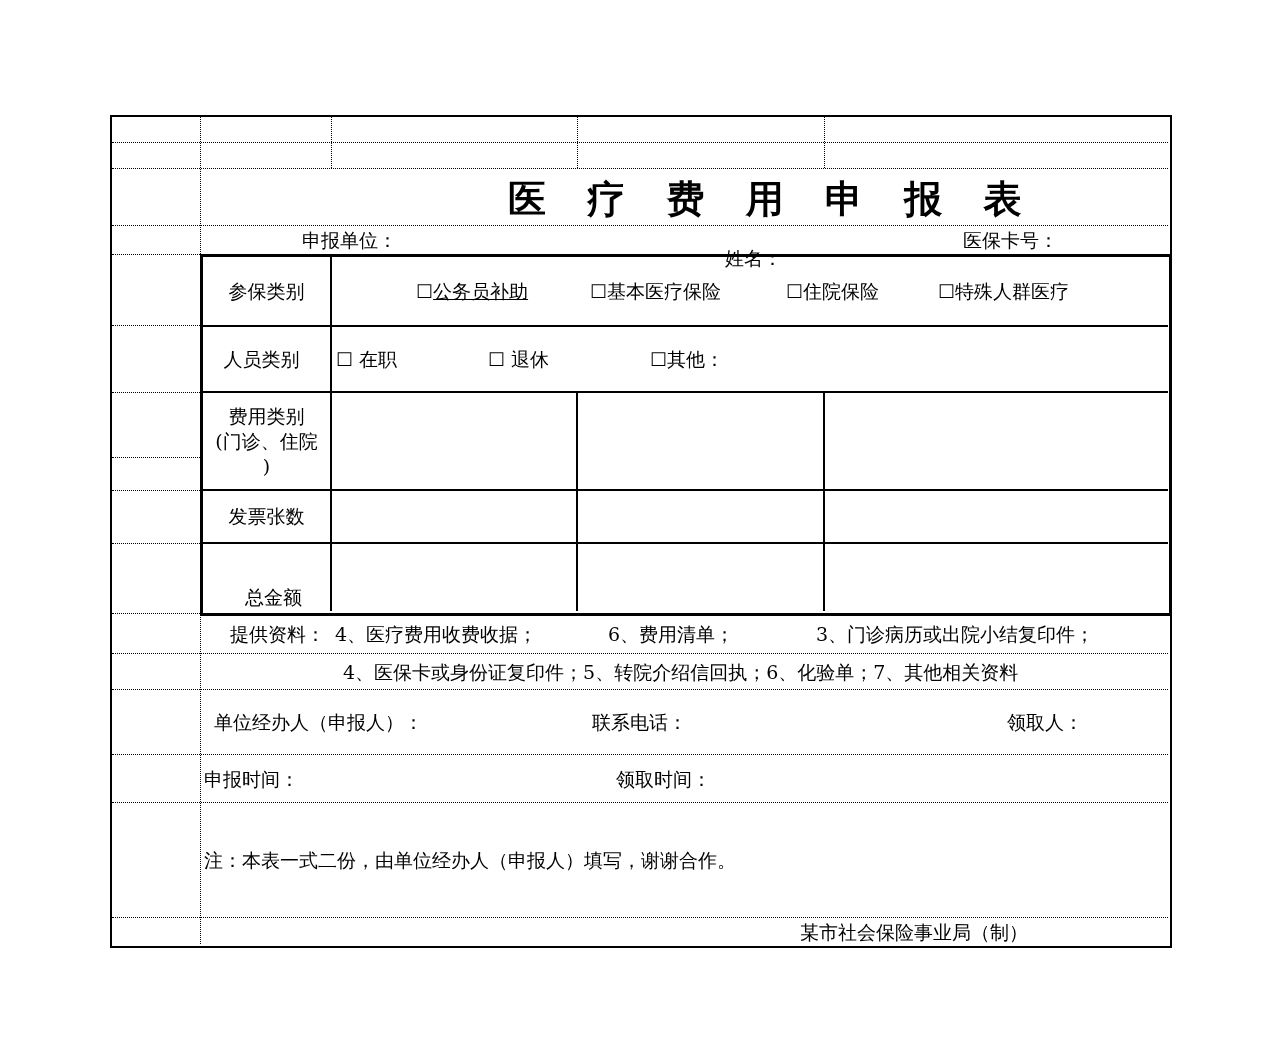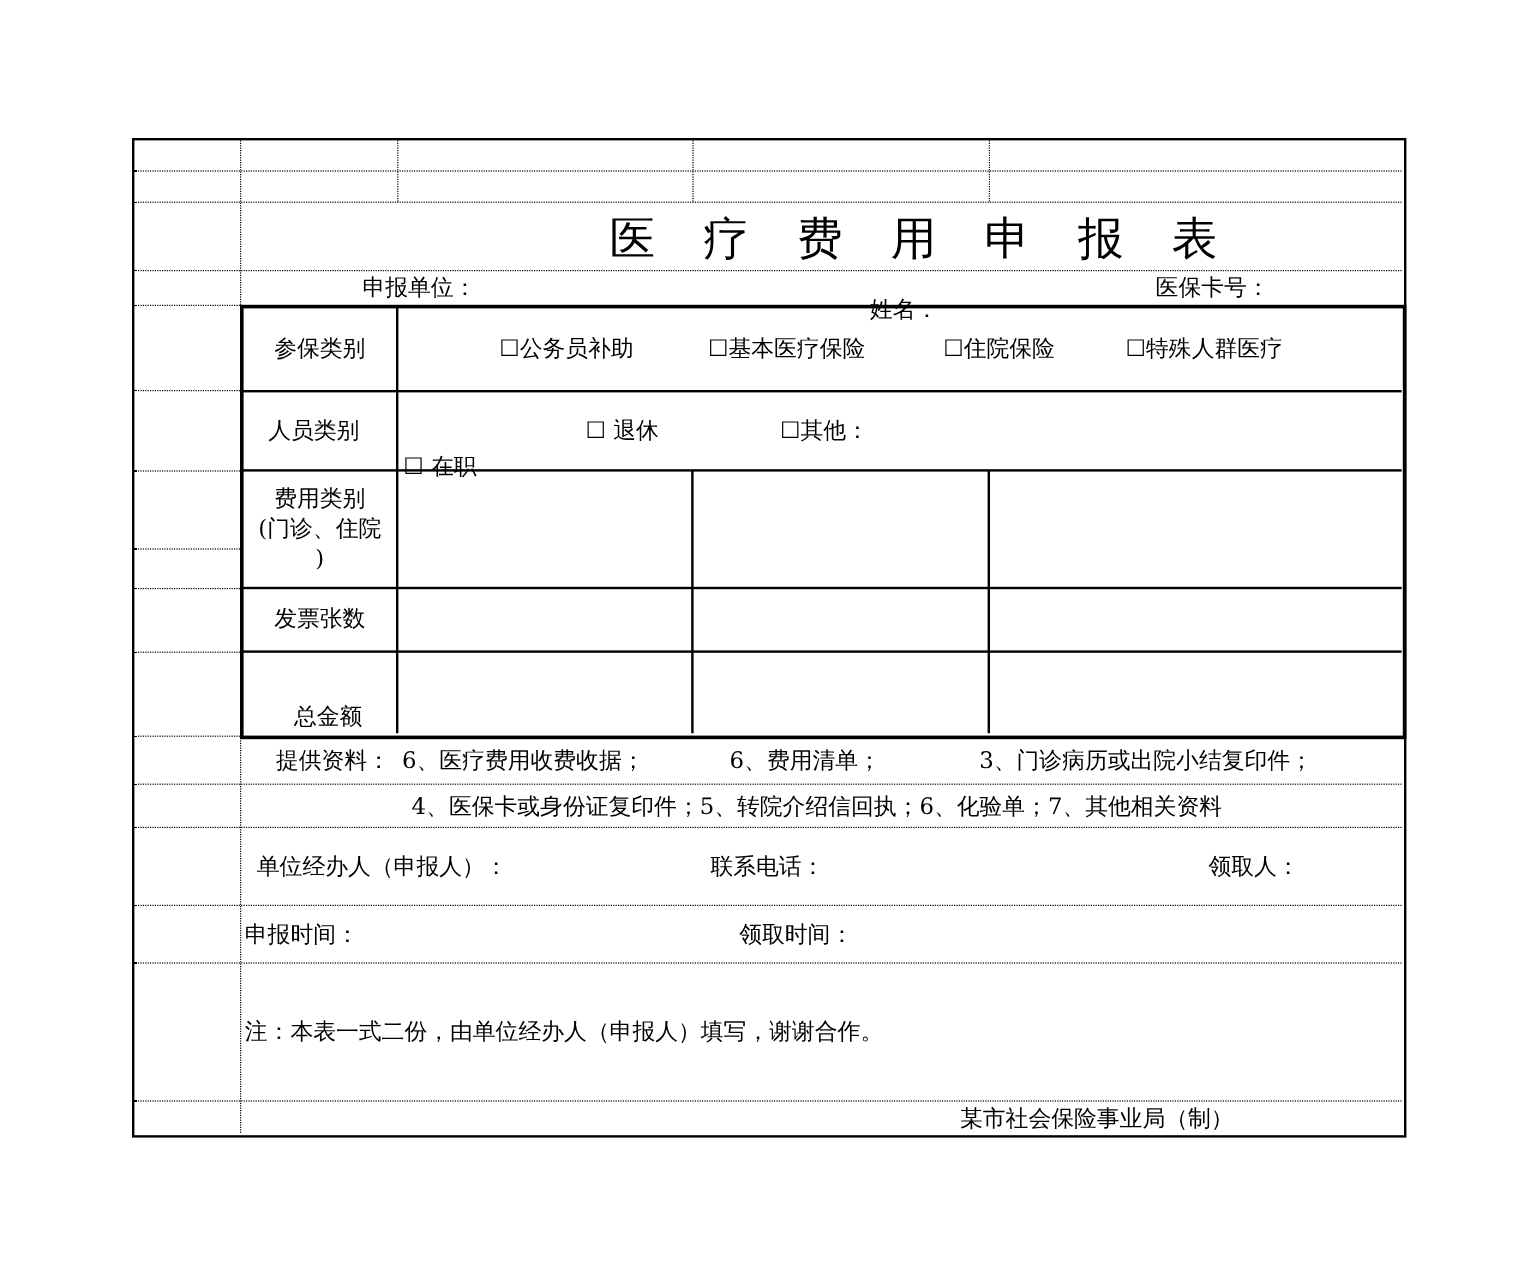--- a/index.html
+++ b/index.html
@@ -4,21 +4,21 @@
 <style>
   html, body { margin: 0; padding: 0; background: #ffffff; }
   body { width: 1280px; height: 1062px; position: relative; overflow: hidden;
          font-family: "DejaVu Serif", "Liberation Serif", serif; color: #000; }
   .abs { position: absolute; }
   .hl-dot { position: absolute; height: 0; border-top: 1.5px dotted #000; }
   .vl-dot { position: absolute; width: 0; border-left: 1.5px dotted #000; }
   .hl { position: absolute; height: 0; border-top: 2px solid #000; }
   .vl { position: absolute; width: 0; border-left: 2px solid #000; }
   .txt { position: absolute; font-size: 19px; line-height: 22px; white-space: nowrap; }
-  .title { position: absolute; font-size: 38px; font-weight: normal; letter-spacing: 14px; white-space: nowrap;
+  .title { position: absolute; font-size: 38px; font-weight: bold; letter-spacing: 14px; white-space: nowrap;
            font-family: "DejaVu Sans", "Liberation Sans", sans-serif; }
   .label-cell { position: absolute; display: flex; align-items: center; justify-content: center;
                 text-align: center; font-size: 19px; line-height: 25px; }
   .cell { position: absolute; }
   .cb { display: inline-block; font-size: 19px; }
 </style>
 </head>
 <body>
 
 <div>
@@ -61,37 +61,37 @@
   <div class="hl" style="left:202px; top:489px; width:966px;"></div>
   <div class="hl" style="left:202px; top:542px; width:966px;"></div>
 
   <div class="vl" style="left:330px; top:256px; height:355px;"></div>
   <div class="vl" style="left:576px; top:392px; height:219px;"></div>
   <div class="vl" style="left:823px; top:392px; height:219px;"></div>
 
   <div class="label-cell" style="left:203px; top:257px; width:127px; height:68px;">
     <span>参保类别</span>
   </div>
-  <div class="txt" style="left:416px; top:280px;">
+  <div class="txt" style="left:416px; top:280px;text-decoration:underline;">
     <span class="cb">☐</span><span>公务员补助</span>
   </div>
   <div class="txt" style="left:590px; top:280px;">
     <span class="cb">☐</span><span>基本医疗保险</span>
   </div>
   <div class="txt" style="left:786px; top:280px;">
     <span class="cb">☐</span><span>住院保险</span>
   </div>
   <div class="txt" style="left:938px; top:280px;">
     <span class="cb">☐</span><span>特殊人群医疗</span>
   </div>
 
   <div class="label-cell" style="left:203px; top:327px; width:117px; height:64px;">
     <span>人员类别</span>
   </div>
-  <div class="txt" style="left:336px; top:348px;margin-top:30px;">
+  <div class="txt" style="left:336px; top:348px;">
     <span class="cb">☐</span><span> 在职</span>
   </div>
   <div class="txt" style="left:488px; top:348px;">
     <span class="cb">☐</span><span> 退休</span>
   </div>
   <div class="txt" style="left:650px; top:348px;">
     <span class="cb">☐</span><span>其他：</span>
   </div>
 
   <div class="label-cell" style="left:203px; top:394px; width:127px; height:95px; flex-direction:column;">
@@ -111,21 +111,21 @@
   <div class="cell" style="left:826px; top:491px; width:340px; height:51px;"></div>
 
   <div class="label-cell" style="left:203px; top:564px; width:141px; height:66px;">
     <span>总金额</span>
   </div>
   <div class="cell" style="left:333px; top:544px; width:243px; height:66px;"></div>
   <div class="cell" style="left:579px; top:544px; width:244px; height:66px;"></div>
   <div class="cell" style="left:826px; top:544px; width:340px; height:66px;"></div>
 
   <div class="txt" style="left:230px; top:623px;">提供资料：</div>
-  <div class="txt" style="left:335px; top:623px;">6、医疗费用收费收据；</div>
+  <div class="txt" style="left:335px; top:623px;">4、医疗费用收费收据；</div>
   <div class="txt" style="left:608px; top:623px;">6、费用清单；</div>
   <div class="txt" style="left:816px; top:623px;">3、门诊病历或出院小结复印件；</div>
   <div class="txt" style="left:343px; top:661px;">4、医保卡或身份证复印件；5、转院介绍信回执；6、化验单；7、其他相关资料</div>
 
   <div class="txt" style="left:204px; top:711px;margin-left:10px;">单位经办人（申报人）：</div>
   <div class="txt" style="left:592px; top:711px;">联系电话：</div>
   <div class="txt" style="left:1007px; top:711px;">领取人：</div>
   <div class="txt" style="left:204px; top:768px;">申报时间：</div>
   <div class="txt" style="left:616px; top:768px;text-align:center;">领取时间：</div>
 

